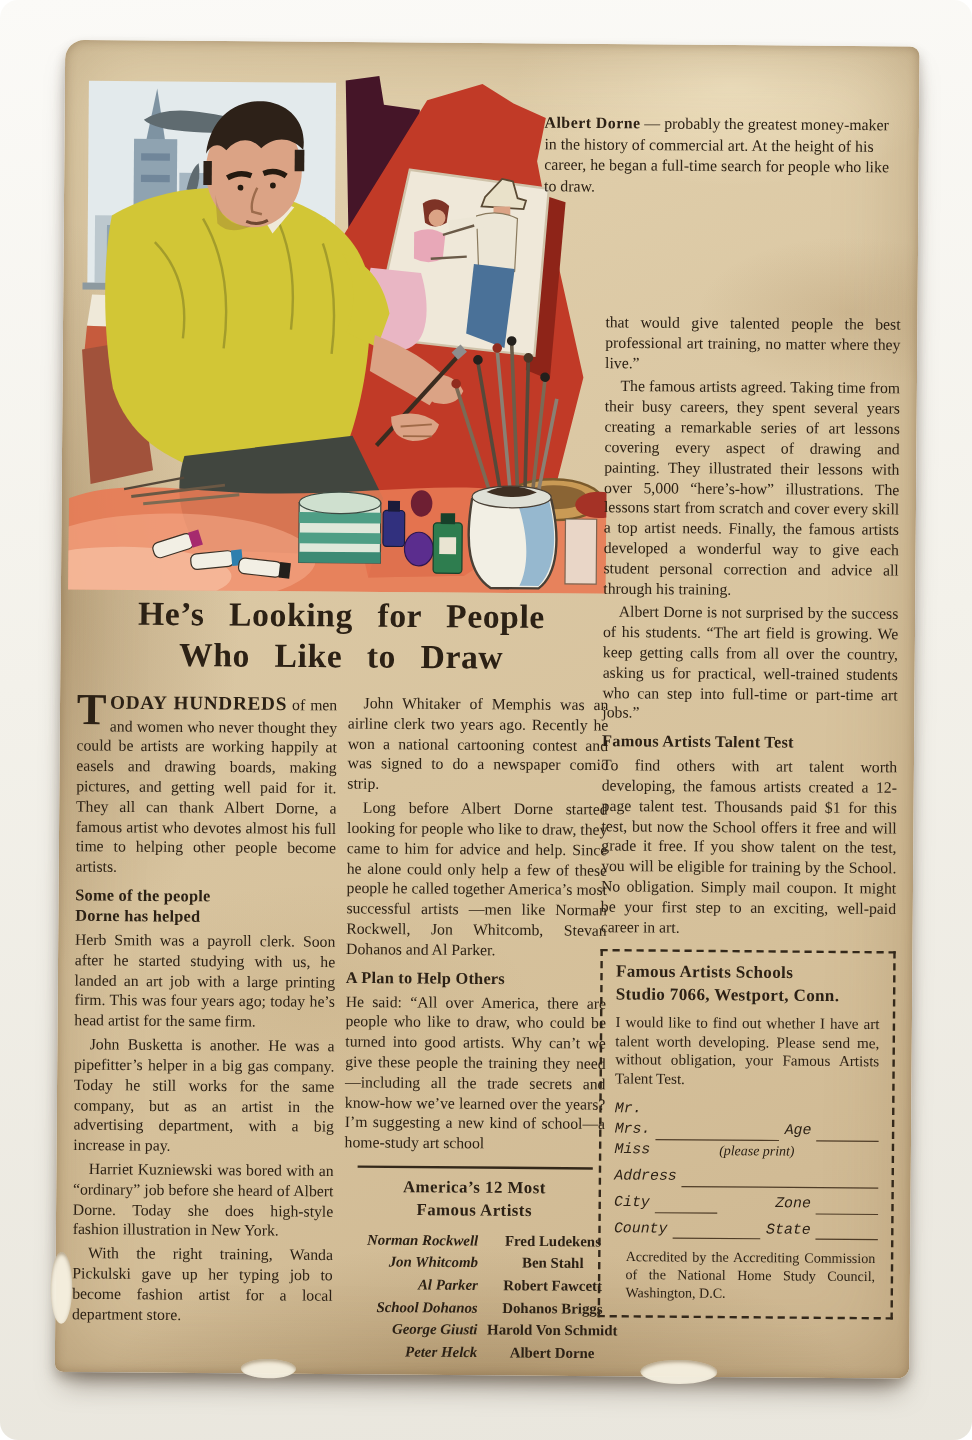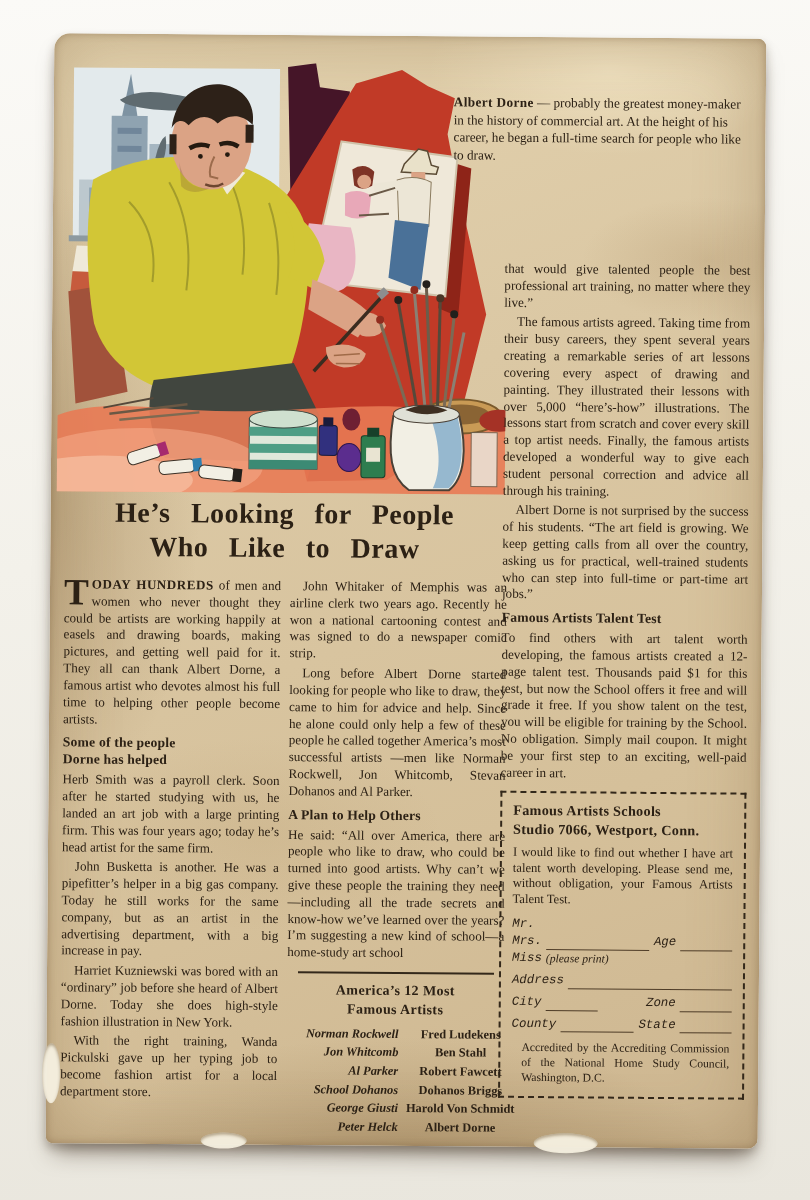--- a/index.html
+++ b/index.html
@@ -1,18 +1,18 @@
 <!DOCTYPE html>
 <html style="--photo_bg: #f3f1eb; --paper: #d8c5a2; --ink: #2c2115; --rule: #33281a; --red: #c13a27; --red_dark: #8e2418; --maroon: #451528; --orange_table: #e87a54; --shirt: #d2c636; --shirt_shadow: #8f8a26; --skin: #dba385; --sky: #e3eaec; --city: #8fa3b1; --canvas: #efe8d9; --trousers: #41463f; --jar_blue: #86aecb; --tin_green: #4e9e85;"><head>
 <meta charset="utf-8">
 <style>
   html,body{margin:0;padding:0;}
   .photo{position:relative;width:810px;height:1200px;overflow:hidden;
     background:linear-gradient(175deg,#fbfaf7 0%,#f3f1ea 45%,#e9e6dd 100%);
-    font-family:"Liberation Serif","DejaVu Serif",serif;}
+    font-family:"Liberation Serif","DejaVu Serif",serif;border-radius:15px;}
   .paper{position:absolute;left:50px;top:36px;width:712px;height:1110px;
     transform:rotate(0.45deg);transform-origin:50% 50%;
     background:
       radial-gradient(ellipse 260px 120px at 78% 3%, rgba(255,244,214,.5), transparent 70%),
       radial-gradient(ellipse 200px 420px at 0% 42%, rgba(118,86,46,.28), transparent 75%),
       radial-gradient(ellipse 420px 160px at 50% 101%, rgba(122,92,50,.30), transparent 75%),
       radial-gradient(ellipse 180px 90px at 92% 20%, rgba(140,104,58,.18), transparent 70%),
       radial-gradient(ellipse 260px 140px at 30% 72%, rgba(150,114,62,.10), transparent 70%),
       linear-gradient(160deg,#e3d2ae 0%,#dbc8a4 35%,#d5c09a 70%,#cdb690 100%);
     border-radius:16px 8px 10px 7px;
@@ -32,40 +32,40 @@
     color:var(--ink);text-align:justify;}
   .col p{margin:0 0 3px 0;}
   .col p.ind{text-indent:13px;}
   .col-left{left:14px;top:543px;}
   .col-mid{left:240px;top:543px;}
   .col-right{left:452px;top:224px;width:246px;}
   .subhead{font-weight:bold;font-size:13.6px;line-height:1.25;margin:7px 0 3px 0;
     text-align:left;letter-spacing:.2px;}
   .dropcap{float:left;font-weight:bold;font-size:37px;line-height:27px;
     padding:2px 3px 0 0;}
-  .caps{font-size:13px;font-weight:600;letter-spacing:.6px;}
+  .caps{font-size:16px;font-weight:600;letter-spacing:.6px;}
   
   .fa-rule{width:196px;border:none;border-top:2px solid var(--rule);margin:10px auto 8px auto;}
   .fa-title{font-weight:bold;text-align:center;font-size:14px;line-height:1.35;
     letter-spacing:.4px;}
   .fa-grid{display:grid;grid-template-columns:112px 1fr;column-gap:8px;
     margin-top:5px;font-size:12.4px;font-weight:bold;line-height:1.5;text-align:left;}
   .fa-grid .ra{text-align:right;white-space:nowrap;font-style:italic;}
   .fa-grid .la{text-align:center;white-space:nowrap;}
   
   .coupon{margin-top:9px;border:2.5px dashed var(--rule);padding:8px 11px 10px 11px;
     text-align:left;}
   .coupon .school{font-weight:bold;font-size:14.2px;line-height:1.35;letter-spacing:.3px;}
   .coupon .cbody{font-size:12.6px;line-height:1.25;text-align:justify;margin-top:6px;}
   .c-row{display:flex;align-items:flex-end;font-style:italic;font-size:12.4px;
     margin-top:6px;color:var(--ink);}
   .c-row .lbl{white-space:nowrap;padding-right:4px;font-family:Liberation Mono, monospace;}
   .c-row .fill{flex:1;border-bottom:1.4px solid rgba(55,38,20,.85);height:13px;}
   .c-row .fill.short{flex:0 0 52px;}
-  .c-row .hint{flex:1;text-align:left;font-size:11.6px;}
+  .c-row .hint{flex:1;text-align:right;font-size:11.6px;}
   .c-row.tight{margin-top:1px;}
   .accred{font-size:11.7px;line-height:1.28;margin-top:9px;padding:0 2px 0 10px;
     text-align:justify;font-style:normal;}
   .ill{position:absolute;left:6px;top:28px;width:448px;height:430px;}
 </style>
 </head>
 <body>
 
 <div class="photo">
   <div class="paper">

